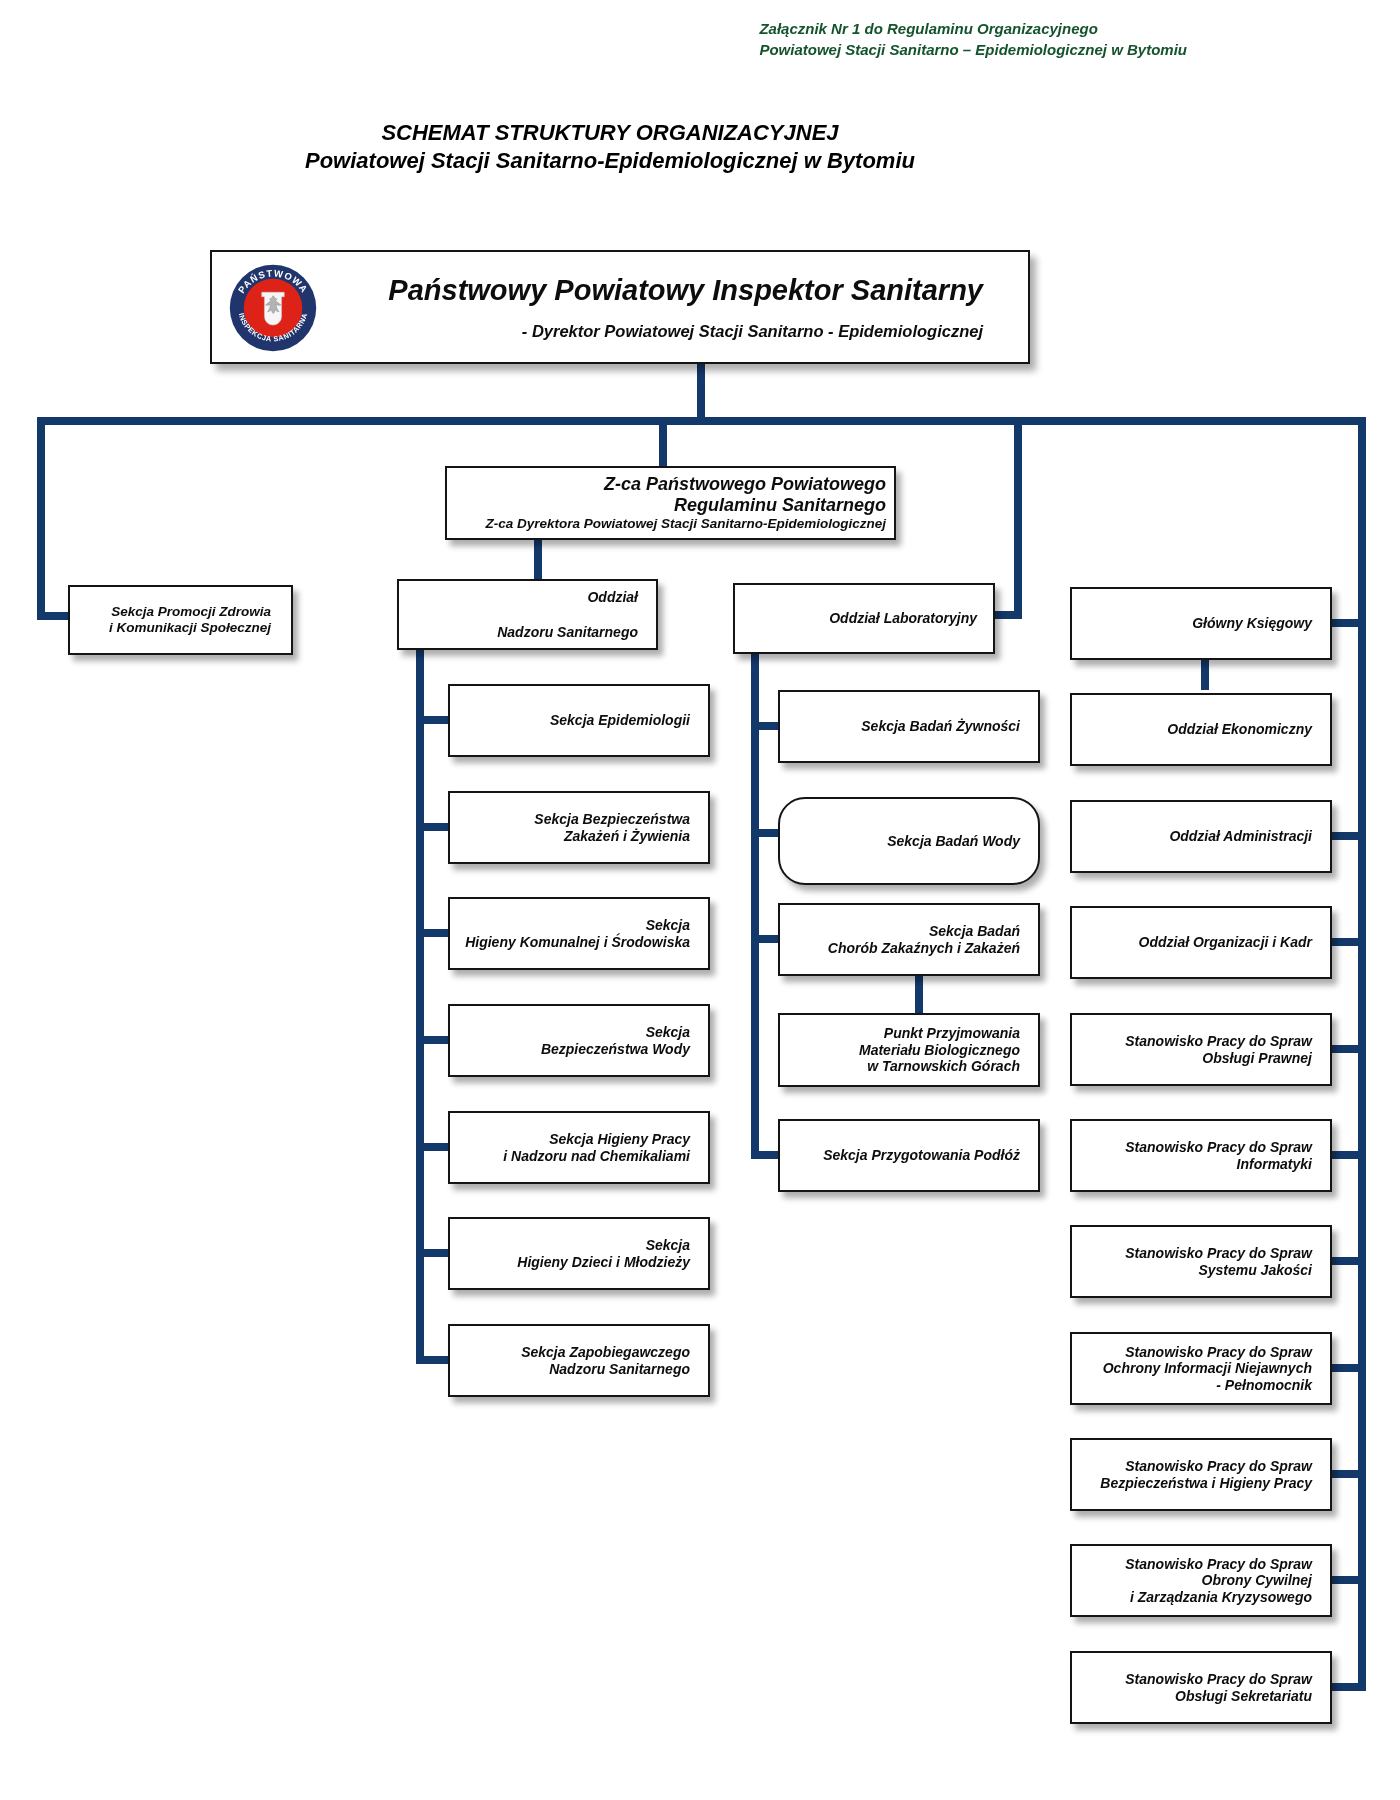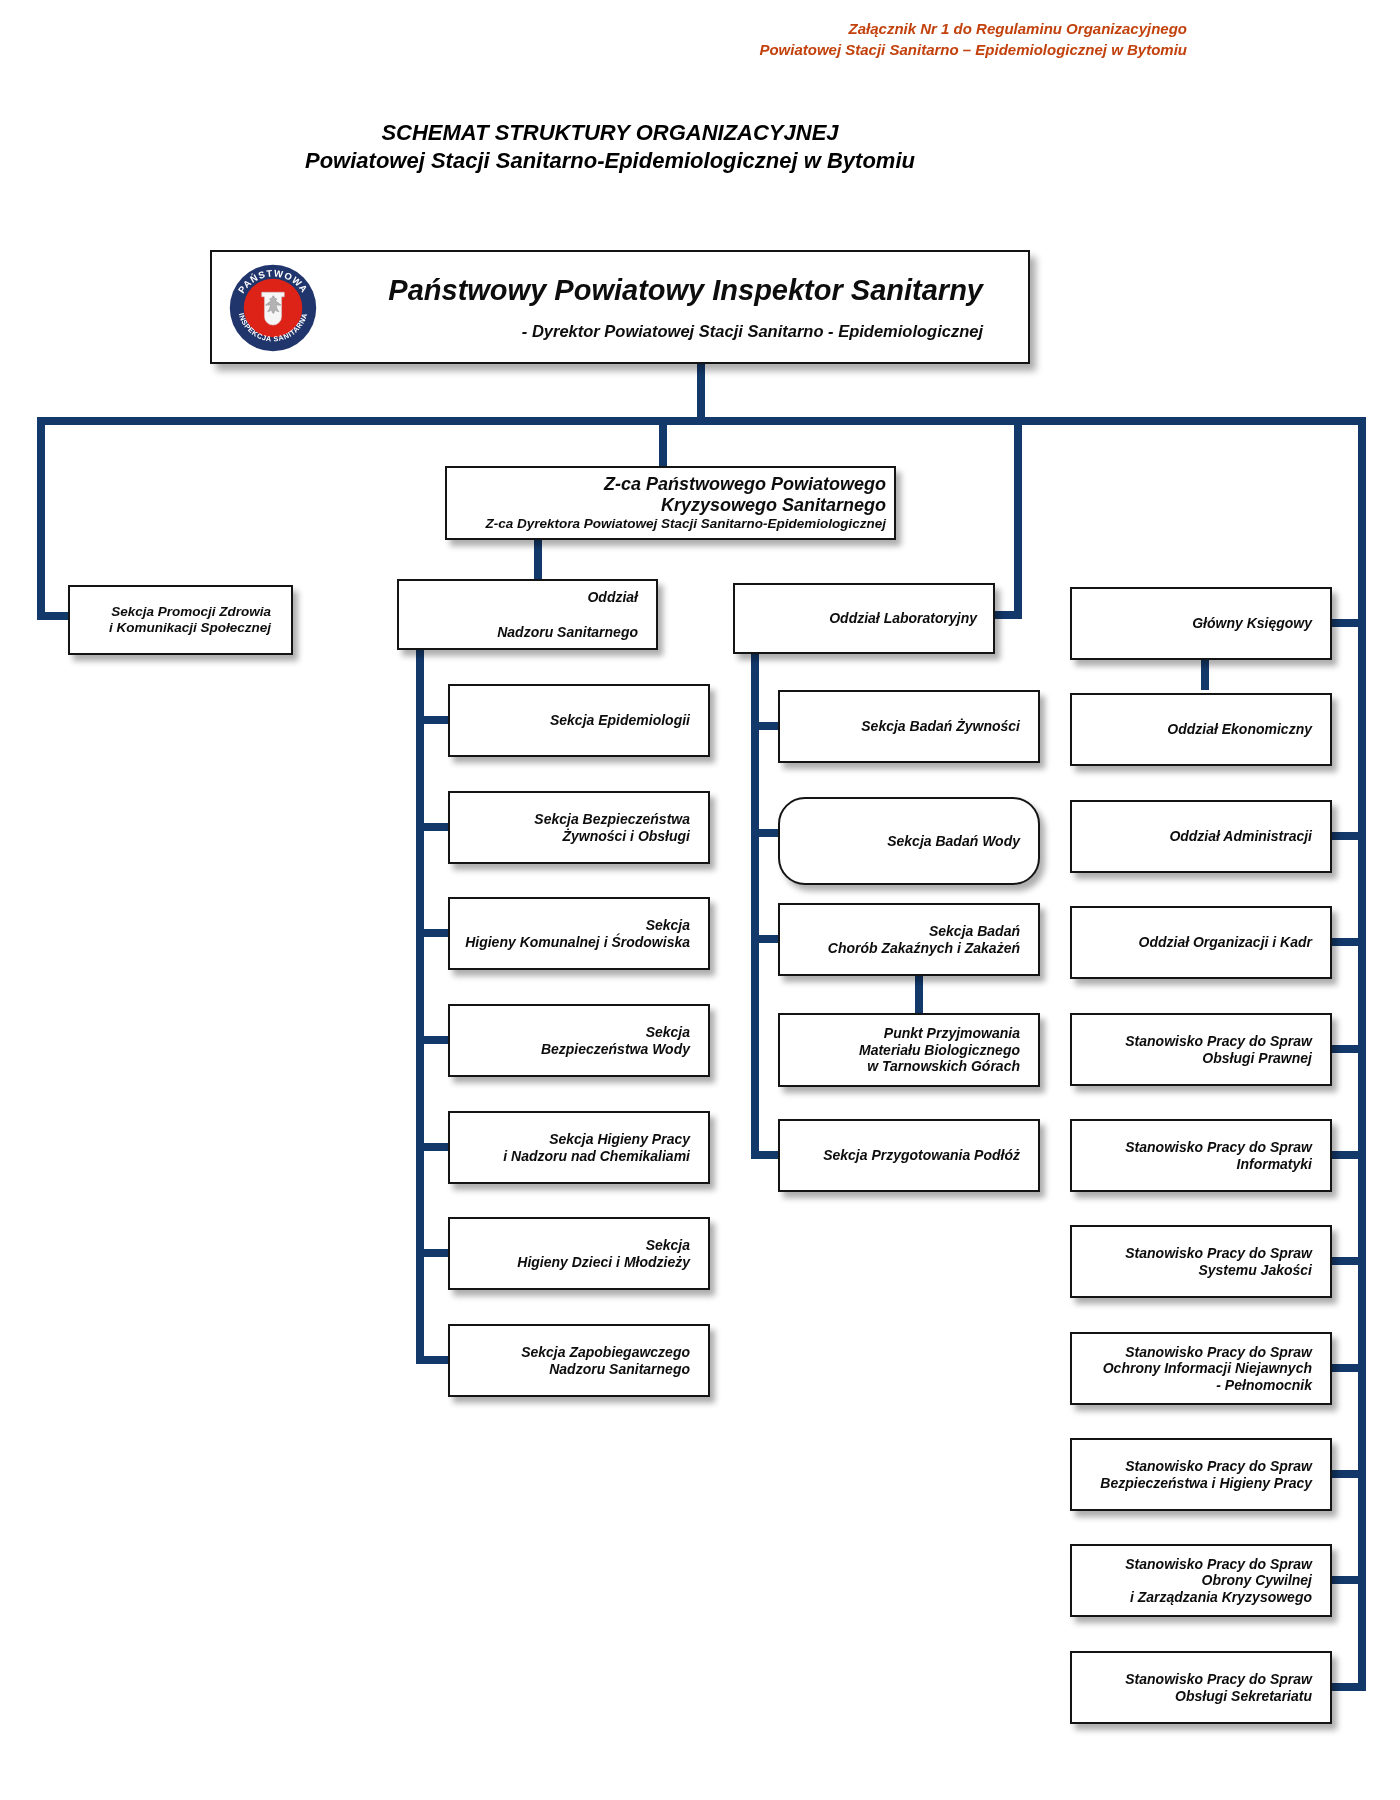--- a/index.html
+++ b/index.html
@@ -1,19 +1,19 @@
 <!DOCTYPE html>
 <html><head>
 <meta charset="utf-8">
 <style>
   html,body{margin:0;padding:0;background:#fff;}
   .canvas{position:relative;width:1400px;height:1800px;background:#ffffff;overflow:hidden;
           font-family:"Liberation Sans", sans-serif;color:#0d0d0d;}
-  .note{position:absolute;top:18px;right:213px;text-align:right;
-        font:italic 700 15px/21px "Liberation Sans", sans-serif;color:#c2410c;}
+  .note{position:absolute;top:18px;right:213px;text-align:left;
+        font:italic 700 15px/21px "Liberation Sans", sans-serif;color:#14532d;}
   .title{position:absolute;top:119px;left:0;width:1220px;text-align:center;
          font:italic 700 22px/28px "Liberation Sans", sans-serif;color:#000;}
   .conn{position:absolute;background:#13396B;}
   .node{position:absolute;background:#fff;border:2px solid #141414;box-sizing:border-box;
         box-shadow:5px 6px 6px rgba(0,0,0,0.32);
         display:flex;flex-direction:column;justify-content:center;text-align:right;
         font:italic 700 14px/16.5px "Liberation Sans", sans-serif;padding-right:18px;}
   .node .small{font-size:13.5px;line-height:16px;}
   .pr8{padding-right:8px;padding-left:24px;} .pr20{padding-right:20px;} .pr24{padding-right:16px;}
   .deputy-main{font-size:18px;line-height:21px;}
@@ -94,21 +94,21 @@
     </svg>
     <div class="root-text">
       <div class="root-title">Państwowy Powiatowy Inspektor Sanitarny</div>
       <div class="root-sub">- Dyrektor Powiatowej Stacji Sanitarno - Epidemiologicznej</div>
     </div>
   </div>
 
   <div class="node pr8" style="left:445px;top:466px;width:451px;height:74px;">
     <div class="deputy-main">
         <div>Z-ca Państwowego Powiatowego</div>
-        <div>Kryzysowego Sanitarnego</div>
+        <div>Regulaminu Sanitarnego</div>
       </div>
     <div class="small">Z-ca Dyrektora Powiatowej Stacji Sanitarno-Epidemiologicznej</div>
   </div>
 
   <div class="node pr20" style="left:68px;top:585px;width:225px;height:70px;font-size:13.5px;">
       <div>Sekcja Promocji Zdrowia</div>
       <div>i Komunikacji Społecznej</div>
     </div>
 
   <div class="node" style="left:397px;top:579px;width:261px;height:71px;gap:19px;">
@@ -120,21 +120,21 @@
     </div>
   <div class="node" style="left:1070px;top:587px;width:262px;height:73px;">
       <div>Główny Księgowy</div>
     </div>
 
   <div class="node" style="left:448px;top:684px;width:262px;height:73px;">
       <div>Sekcja Epidemiologii</div>
     </div>
   <div class="node" style="left:448px;top:791px;width:262px;height:73px;">
       <div>Sekcja Bezpieczeństwa</div>
-      <div>Żywności i Obsługi</div>
+      <div>Zakażeń i Żywienia</div>
     </div>
   <div class="node" style="left:448px;top:897px;width:262px;height:73px;">
       <div>Sekcja</div>
       <div>Higieny Komunalnej i Środowiska</div>
     </div>
   <div class="node" style="left:448px;top:1004px;width:262px;height:73px;">
       <div>Sekcja</div>
       <div>Bezpieczeństwa Wody</div>
     </div>
   <div class="node" style="left:448px;top:1111px;width:262px;height:73px;">

